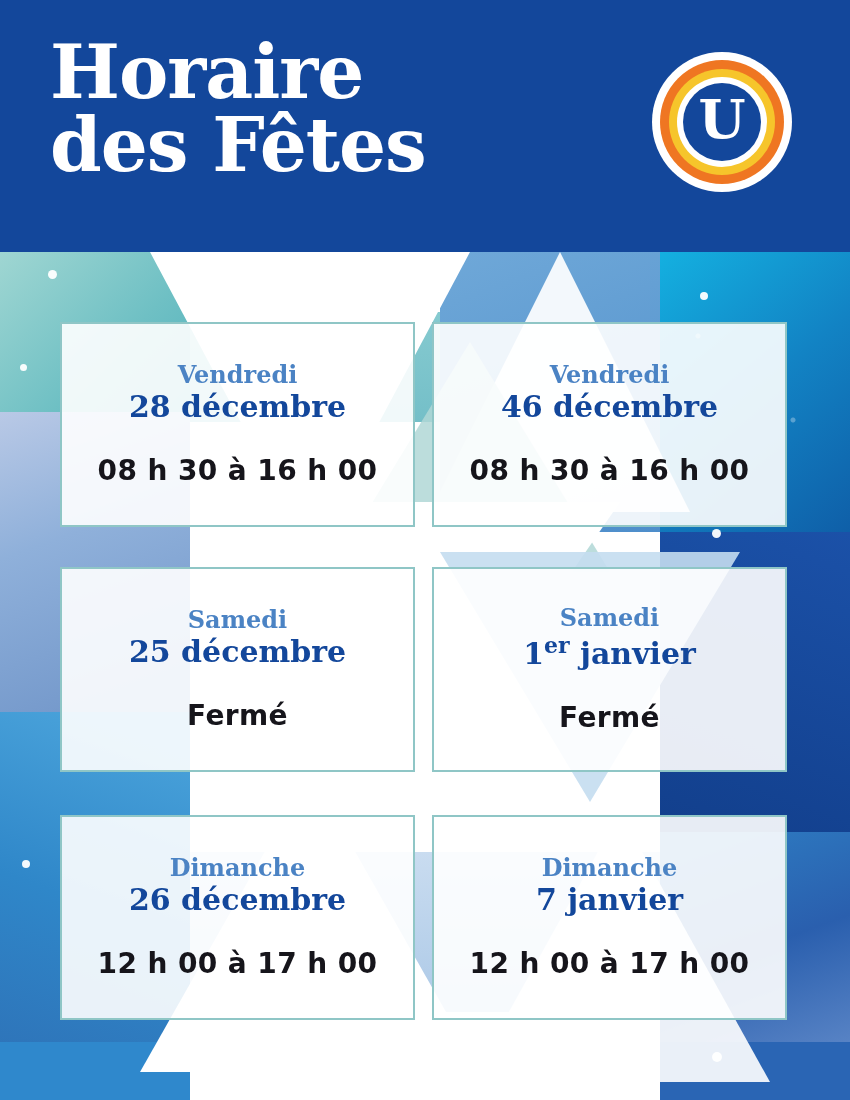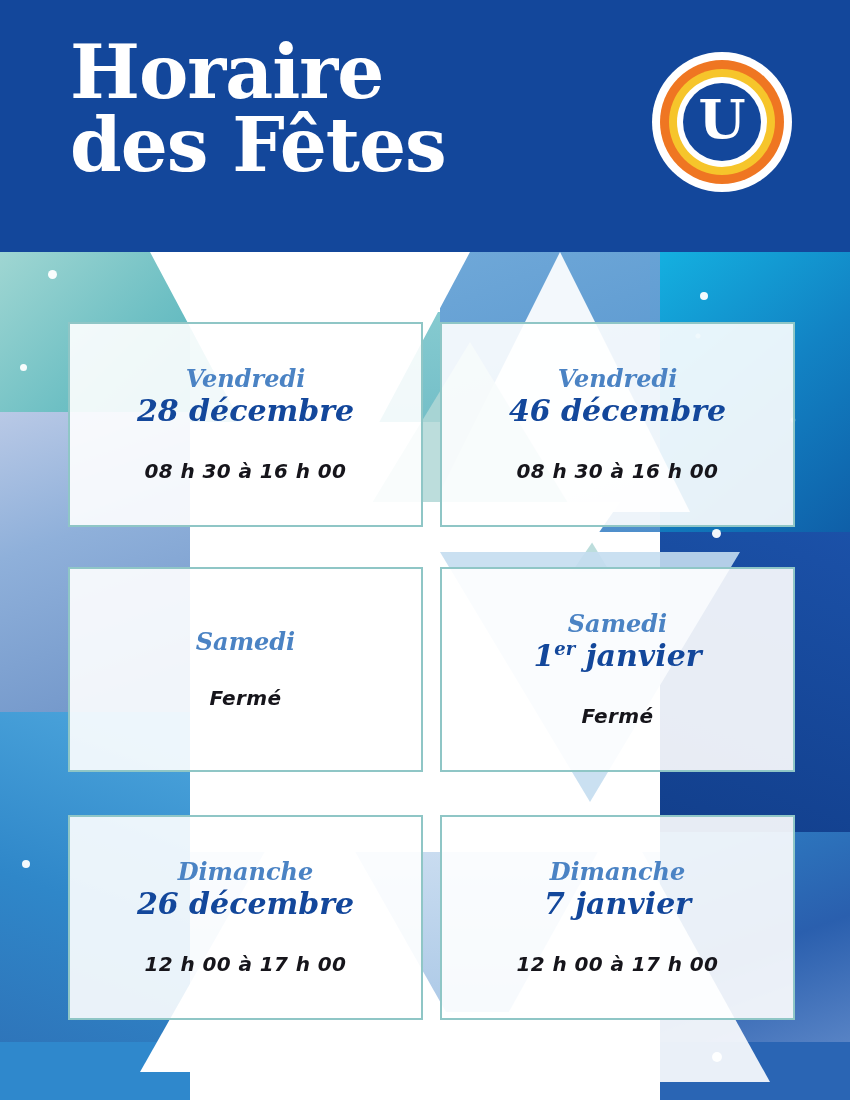--- a/index.html
+++ b/index.html
@@ -27,21 +27,21 @@
     position: absolute;
     left: 0;
     top: 0;
     width: 850px;
     height: 252px;
     background: #13479b;
     z-index: 10;
   }
   .header-title {
     position: absolute;
-    left: 70px;
+    left: 50px;
     top: 36px;
     color: #ffffff;
     font-family: "DejaVu Serif", serif;
     font-weight: bold;
     font-size: 74px;
     line-height: 0.98;
     letter-spacing: -1px;
     white-space: pre-line;
   }
   .logo {
@@ -217,26 +217,25 @@
   .dot {
     position: absolute;
     border-radius: 50%;
     background: #ffffff;
     opacity: .95;
   }
 
   
   .grid {
     position: absolute;
-    left: 8px;
+    left: 0;
     top: 252px;
     width: 728px;
     height: 848px;
     z-index: 5;
-    font-style: italic;
   }
   .card {
     position: absolute;
     background: rgba(255,255,255,0.90);
     border: 2px solid #8fc6c6;
     box-sizing: border-box;
     display: flex;
     flex-direction: column;
     align-items: center;
     justify-content: center;
@@ -251,28 +250,28 @@
   }
   .card .date {
     color: #13479b;
     font-family: "DejaVu Serif", serif;
     font-weight: bold;
     font-size: 30px;
     line-height: 1.15;
     margin-top: 2px;
   }
   .card .date sup {
-    font-size: 18px;
+    font-size: 22px;
     vertical-align: super;
   }
   .card .hours {
     color: #16151b;
     font-family: "DejaVu Sans", sans-serif;
     font-weight: bold;
-    font-size: 20px;
+    font-size: 28px;
     letter-spacing: 0.4px;
     margin-top: 30px;
   }
 
   
   .c0 { left: 60px;  top: 70px;  width: 355px; height: 205px; }
   .c1 { left: 432px; top: 70px;  width: 355px; height: 205px; }
   .c2 { left: 60px;  top: 315px; width: 355px; height: 205px; }
   .c3 { left: 432px; top: 315px; width: 355px; height: 205px; }
   .c4 { left: 60px;  top: 563px; width: 355px; height: 205px; }
@@ -336,20 +335,21 @@
     </div>
 
     <div class="card c1">
       <div class="dayname">Vendredi</div>
       <div class="date">46 décembre</div>
       <div class="hours">08 h 30 à 16 h 00</div>
     </div>
 
     <div class="card c2">
       <div class="dayname">Samedi</div>
+      <div class="date">25 décembre</div>
       <div class="hours">Fermé</div>
     </div>
 
     <div class="card c3">
       <div class="dayname">Samedi</div>
       <div class="date"><span>1</span><sup>er</sup><span> janvier</span></div>
       <div class="hours">Fermé</div>
     </div>
 
     <div class="card c4">

